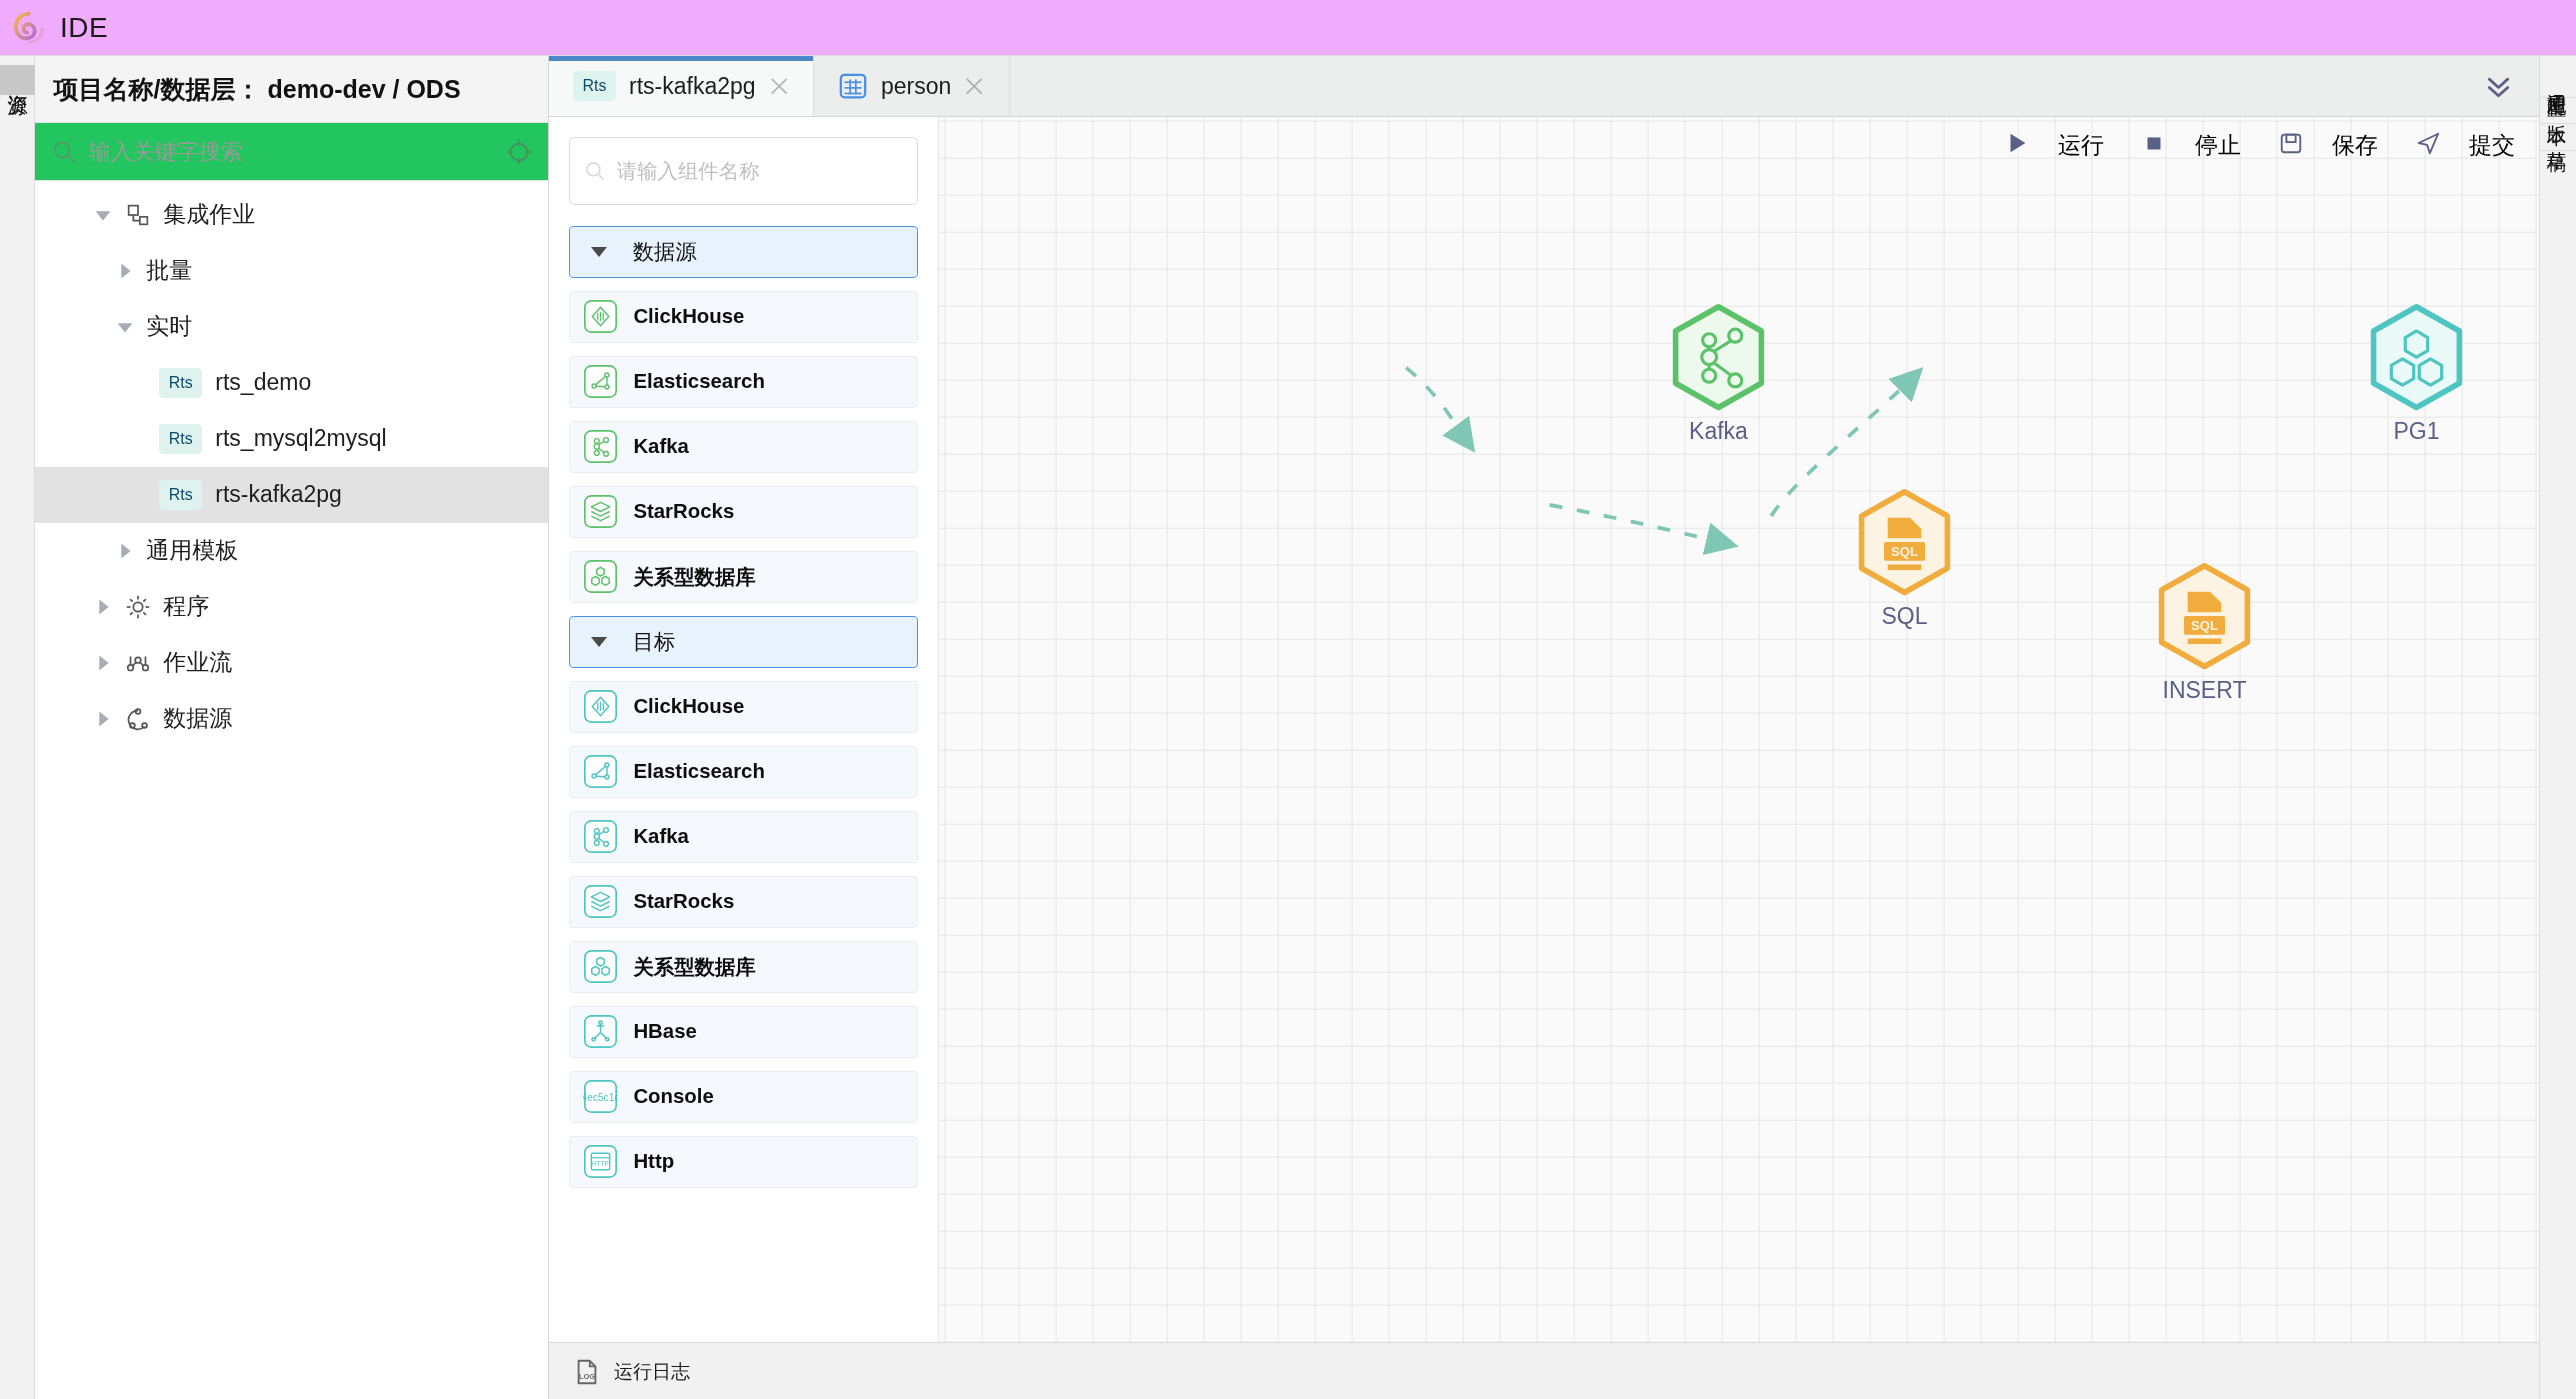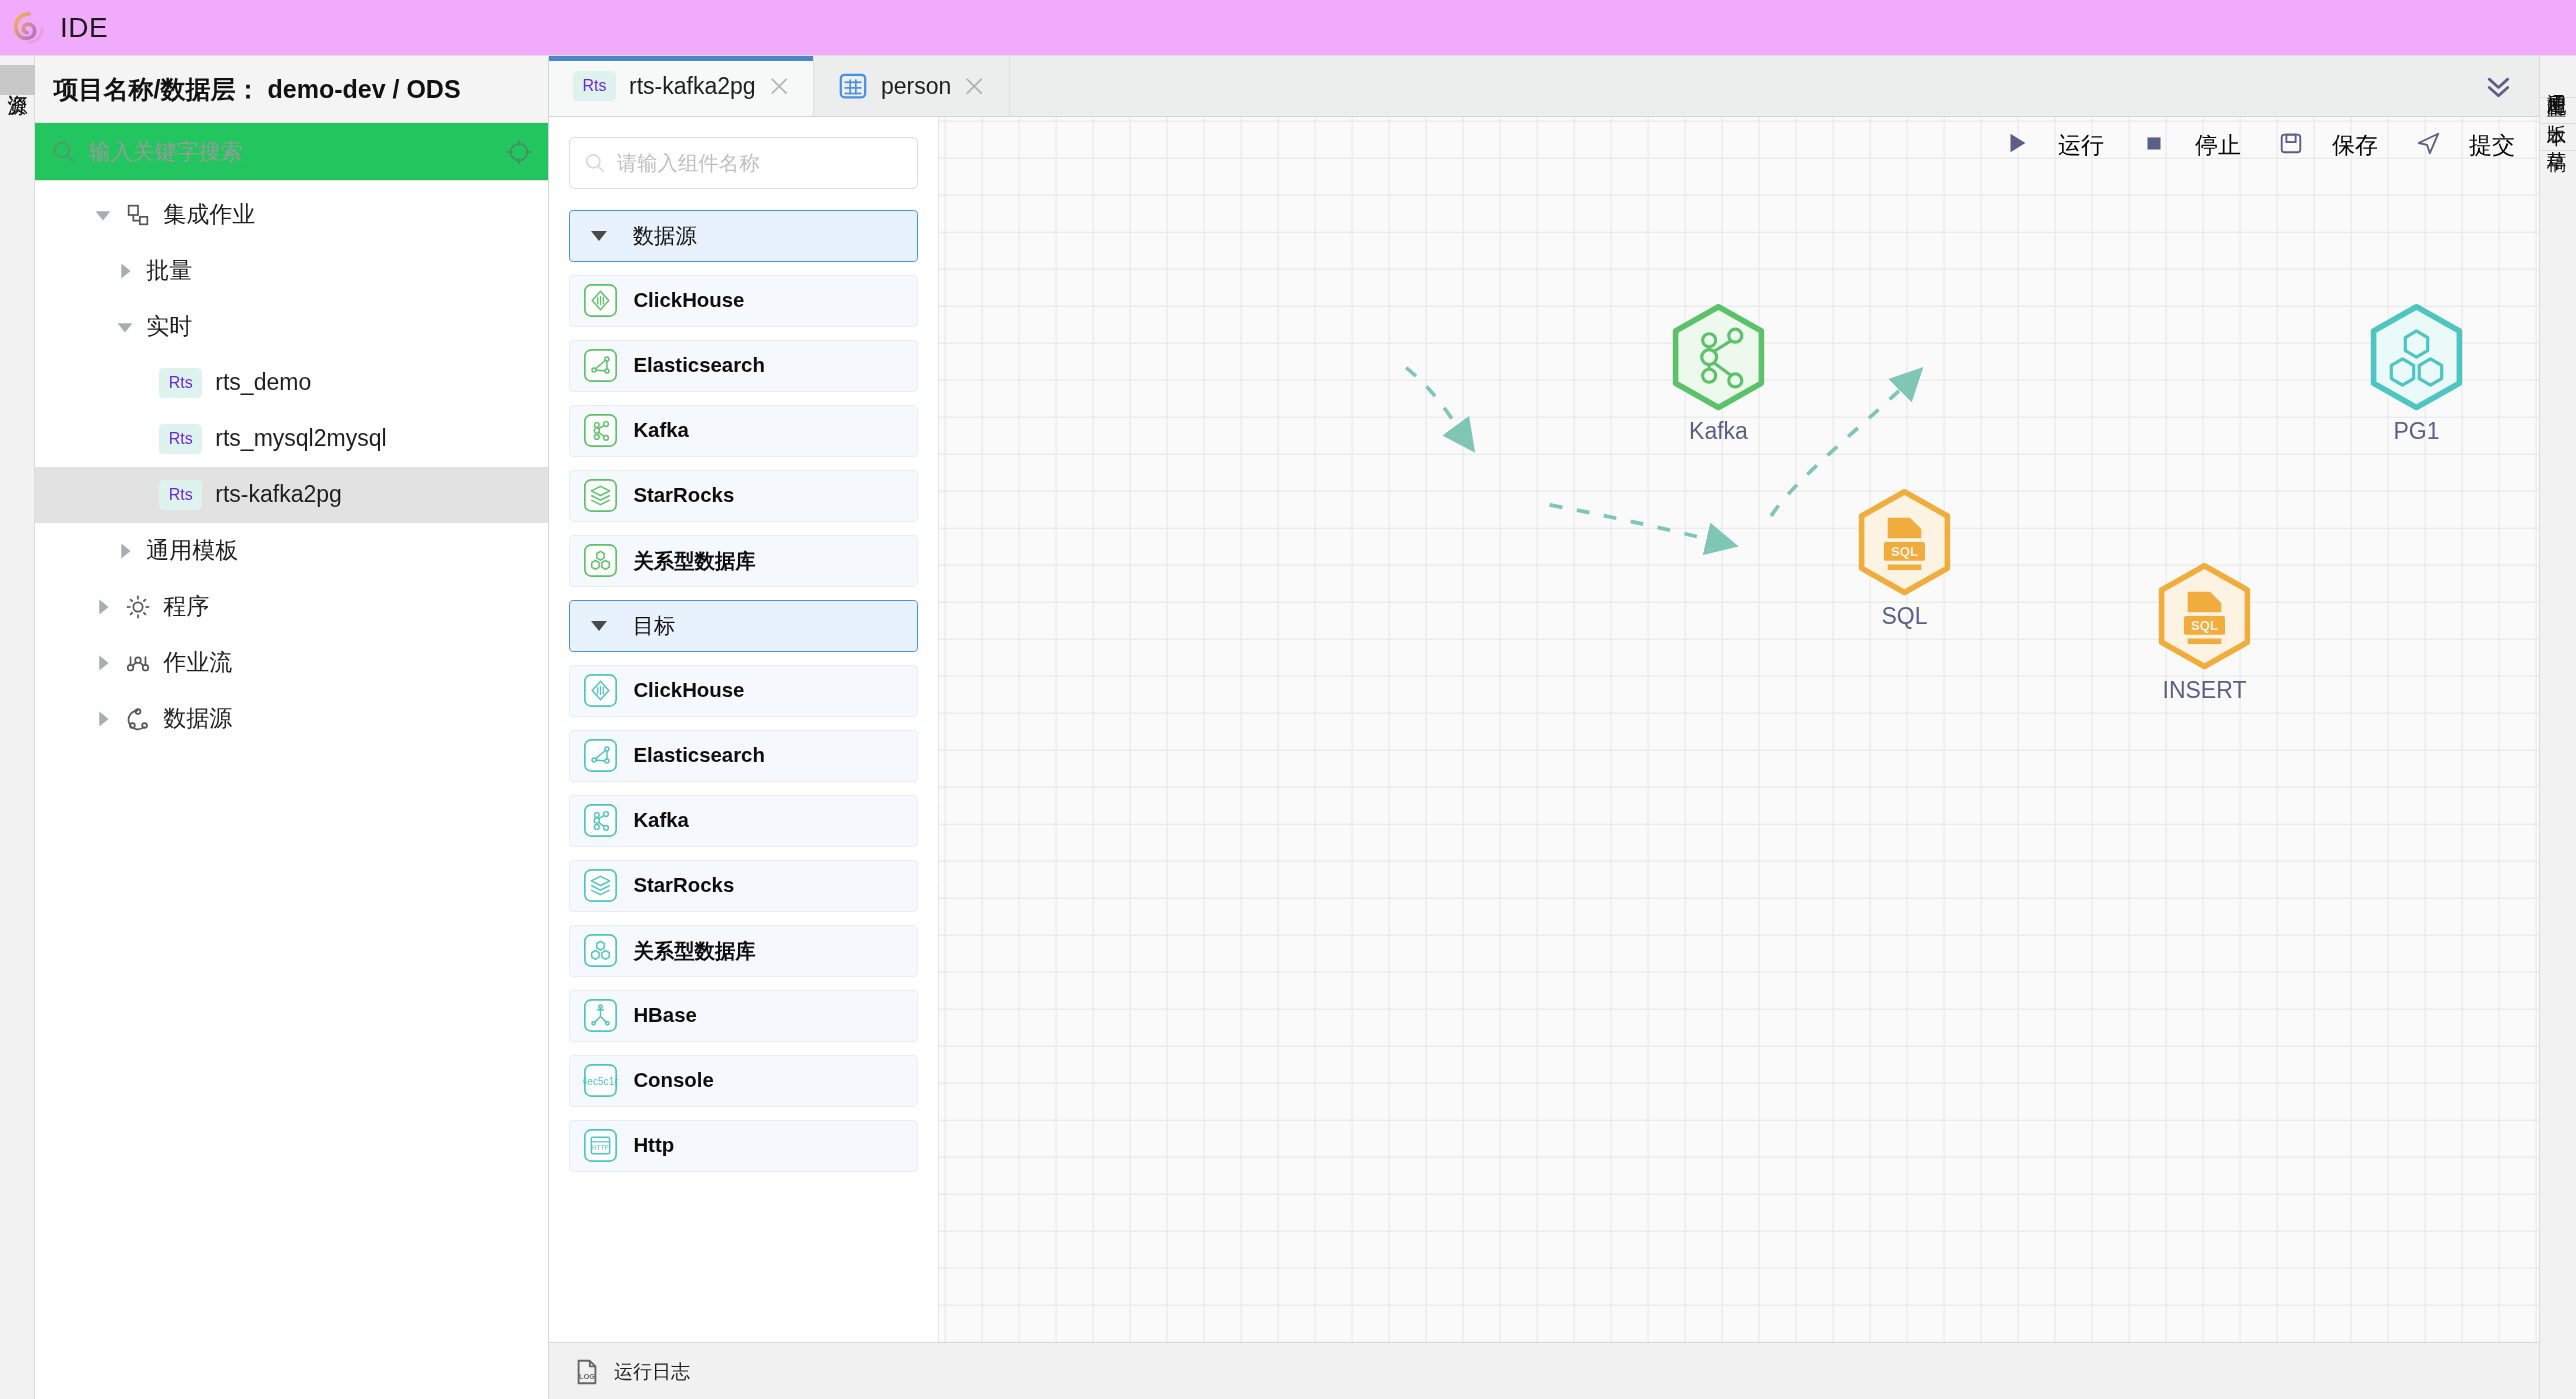--- a/index.html
+++ b/index.html
@@ -88,21 +88,21 @@
     font-size: 23px; color: #1e1e1e;
     white-space: nowrap;
   }
   .tree-row.selected { background: #e2e2e2; }
   .caret { width: 24px; height: 24px; flex: 0 0 24px; margin-right: 9.3px;}
   .caret.blank { visibility: hidden; }
   .tree-icon { width: 28px; height: 28px; flex: 0 0 28px; margin-right: 11px; }
   .rts-badge {
     display:inline-flex; align-items:center; justify-content:center;
     width: 43px; height: 30px; flex: 0 0 43px;
-    background: #dff3ee; color: #6d28d9;
+    background: #dff3ee; color: #0c4a6e;
     font-size: 16px; border-radius: 4.6px; margin-right: 13px;
     font-weight: 500;
   }
   .lvl0 { padding-left: 56px; }
   .lvl1 { padding-left: 78px; }
   .lvl2 { padding-left: 91px; }
 
   
   .editor { flex: 1; display: flex; flex-direction: column; min-width: 0; background: #fff; }
 
@@ -138,21 +138,21 @@
   
   .palette {
     width: 390px; flex: 0 0 390px;
     background: #fff;
     padding: 20.4px 20.4px 0 20.4px;
     overflow: hidden;
     border-right: 0.9px solid #e7e7e7;
     position: relative;
   }
   .palette-search {
-    height: 52px; border: 0.9px solid #dcdcdc; border-radius: 5.6px;
+    height: 68px; border: 0.9px solid #dcdcdc; border-radius: 5.6px;
     display: flex; align-items: center; gap: 11px; padding: 0 15px;
     margin-bottom: 20.4px;
   }
   .palette-search .sicon { width: 20.4px; height: 20.4px; opacity:.45; flex:0 0 20.4px;}
   .palette-search input {
     border: none; outline: none; background: transparent; flex: 1;
     font-size: 20.4px; color: #333;
     font-family: "Liberation Sans", sans-serif;
   }
   .palette-search input::placeholder { color: #bfbfbf; }

